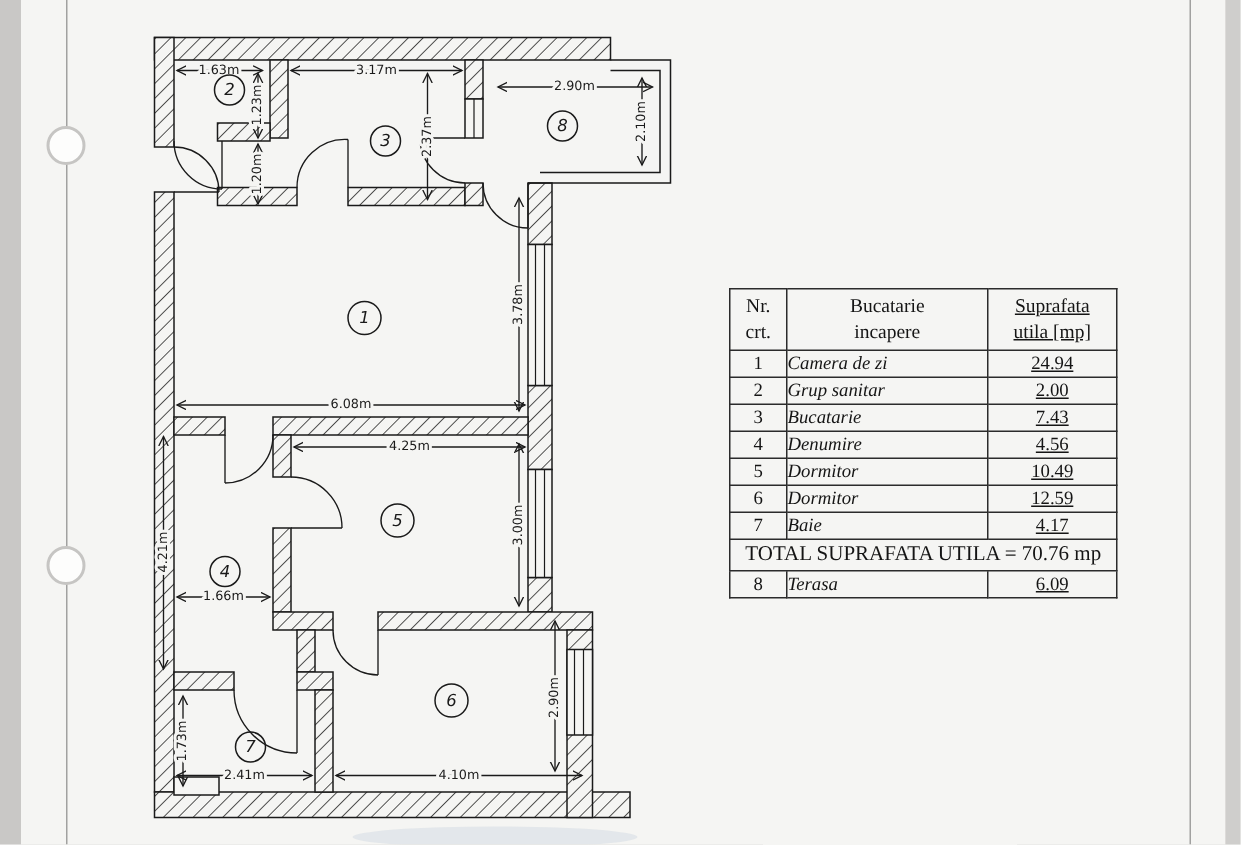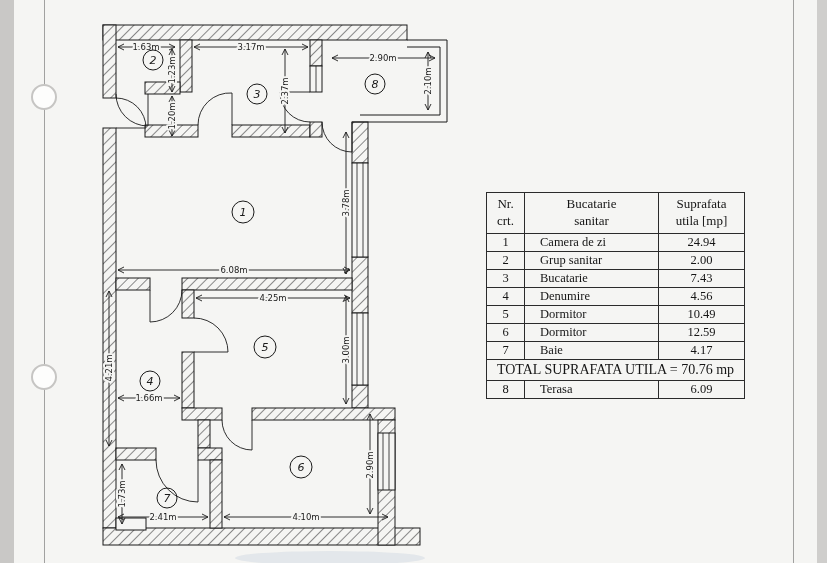--- a/index.html
+++ b/index.html
@@ -37,23 +37,23 @@
   }
   .roomnum{font:italic 11px "DejaVu Sans", sans-serif;fill:#1a1a1a;text-anchor:middle;}
   .roomcirc{fill:none;stroke:#1a1a1a;stroke-width:1;}
 
   .table-wrap{position:absolute;left:486px;top:192px;}
   table{border-collapse:collapse;font-family:"Liberation Serif", serif;color:#151515;}
   th,td{border:1.5px solid #2b2b2b;box-sizing:border-box;}
   th{font-weight:normal;font-size:13px;line-height:1.3;padding:3px 6px;text-align:center;}
   th.c1,td.c1{width:38px;}
   th.c2,td.c2{width:134px;}
-  th.c3,td.c3{width:86px;}
+  th.c3,td.c3{width:86px;text-decoration:underline;}
   td{font-size:12.5px;height:18px;padding:0 3px;text-align:center;}
-  td.name{text-align:left;padding-left:15px;}
+  td.name{text-align:left;padding-left:0;font-style:italic;}
   tr.total td{font-size:14px;height:21px;text-align:center;padding:1px 2px;}
 </style>
 </head>
 <body>
 
 <div class="edge-strip-left"></div>
 <div class="paper"></div>
 <div class="crease left"></div>
 <div class="crease right"></div>
 <div class="punch-hole hole1"></div>
@@ -247,21 +247,21 @@
 <div class="table-wrap">
   <table>
     <thead>
       <tr>
         <th class="c1">
           <span>Nr.</span><br>
           <span>crt.</span>
         </th>
         <th class="c2">
           <span>Bucatarie</span><br>
-          <span>sanitar</span>
+          <span>incapere</span>
         </th>
         <th class="c3">
           <span>Suprafata</span><br>
           <span>utila [mp]</span>
         </th>
       </tr>
     </thead>
     <tbody>
       <tr>
         <td class="c1">1</td>

